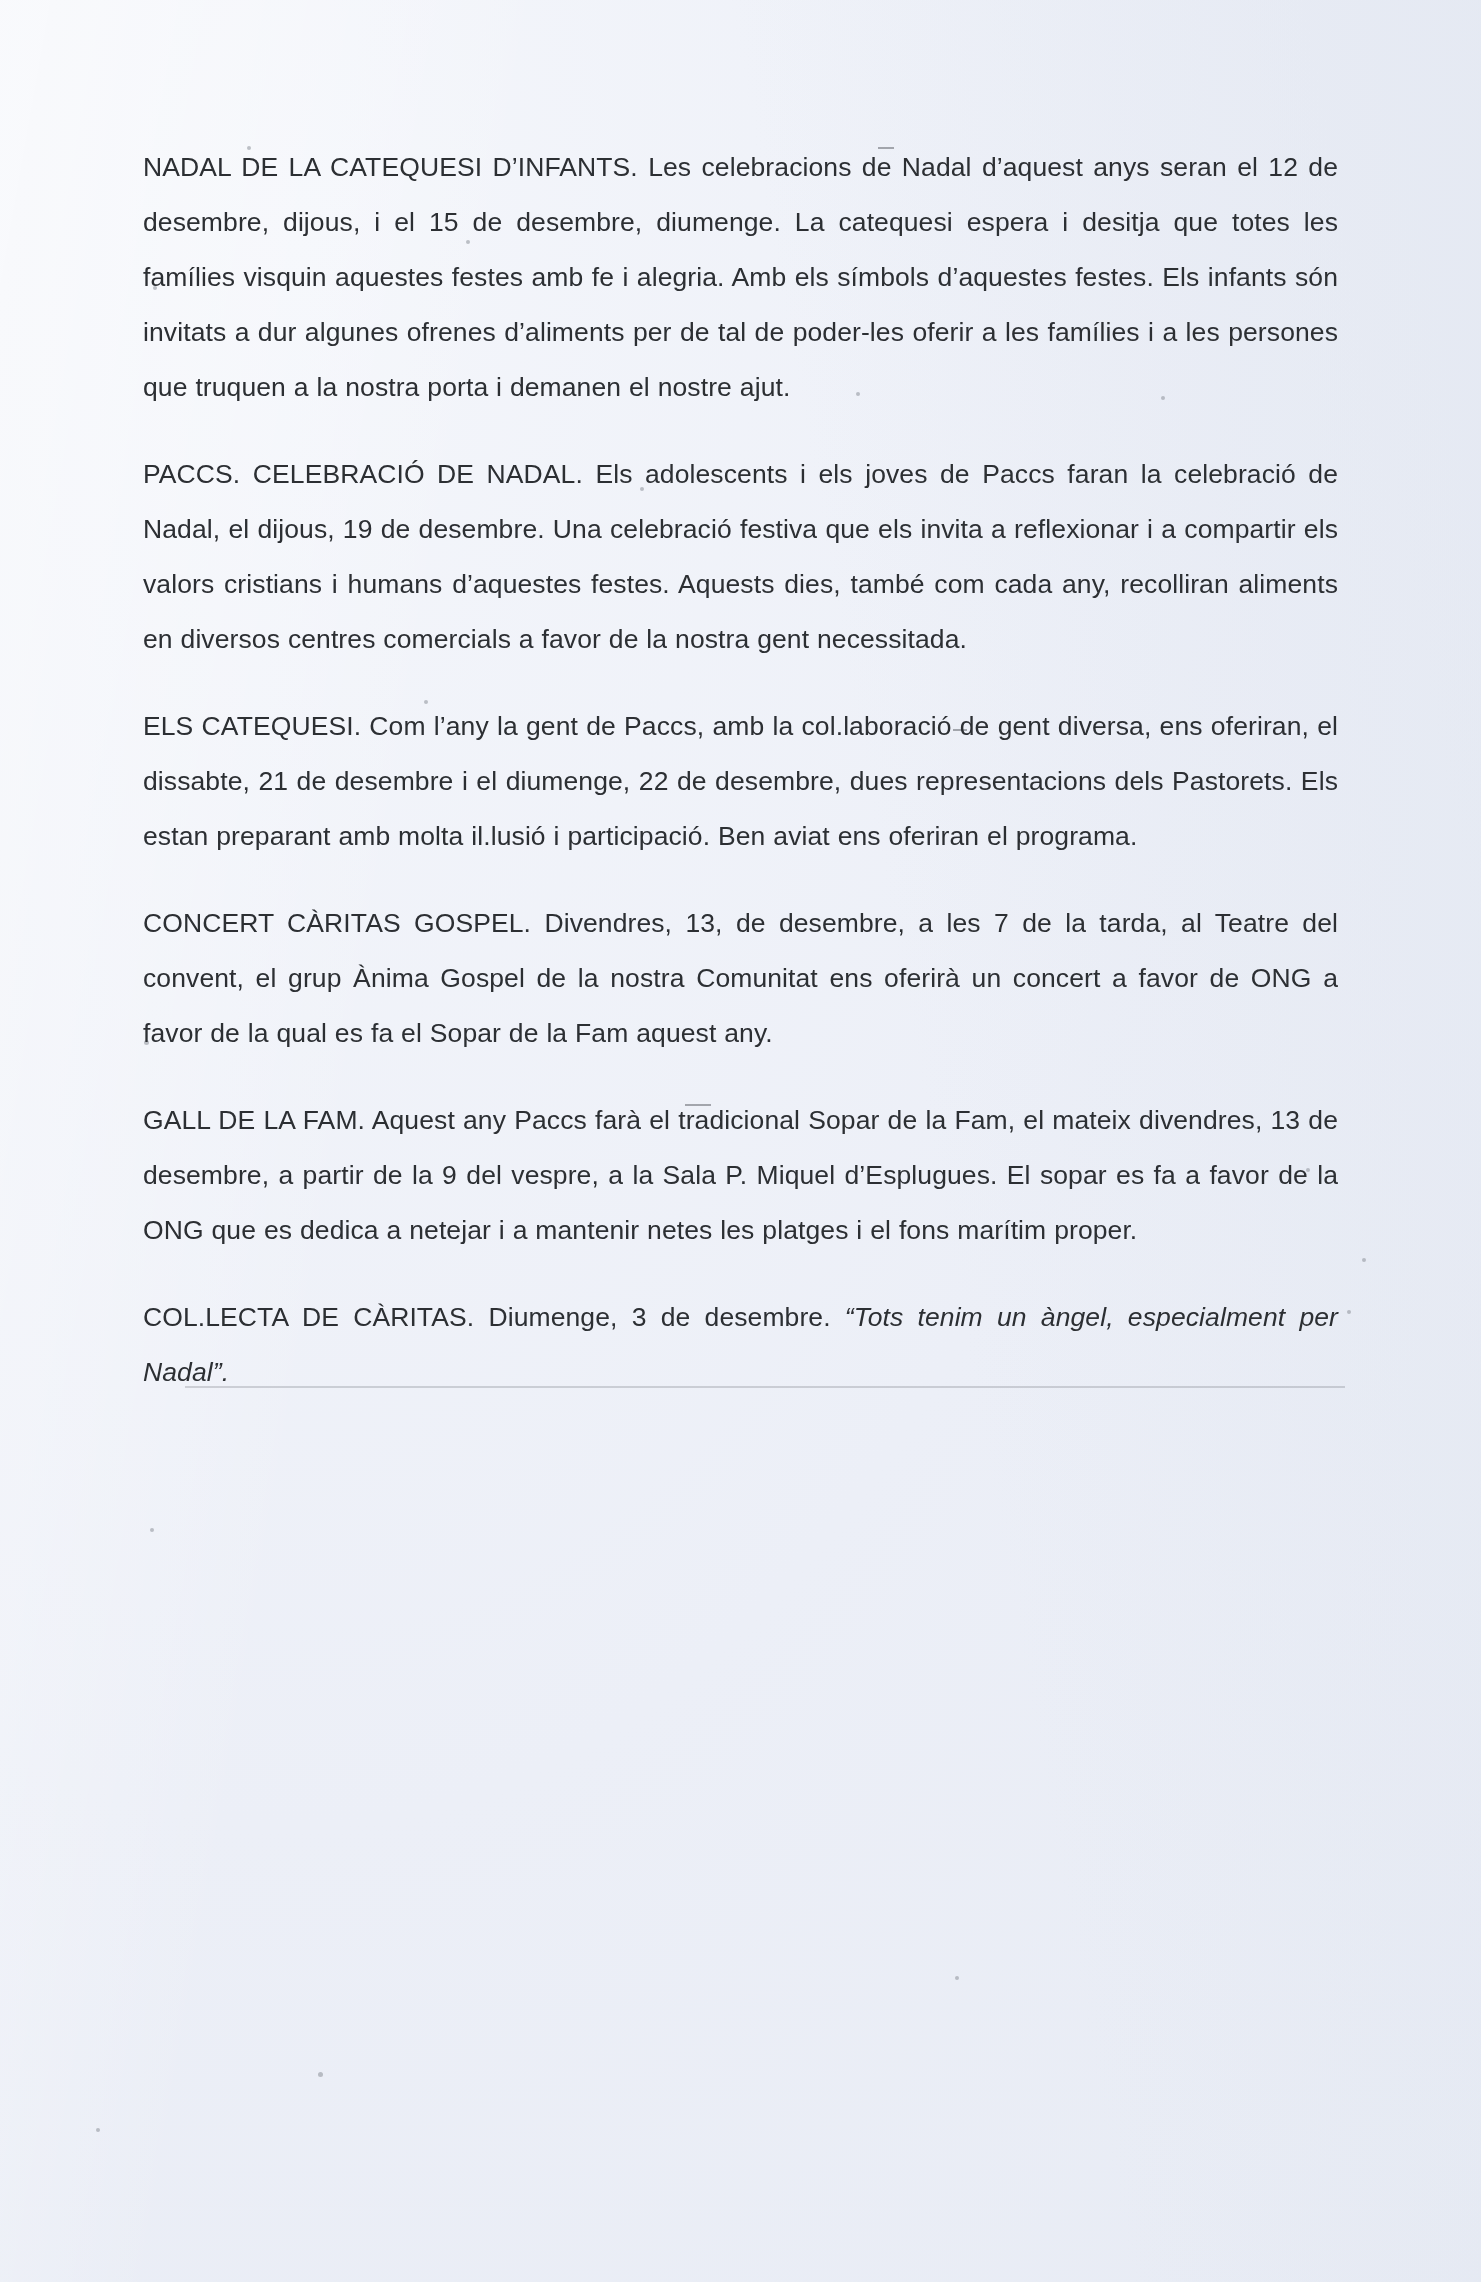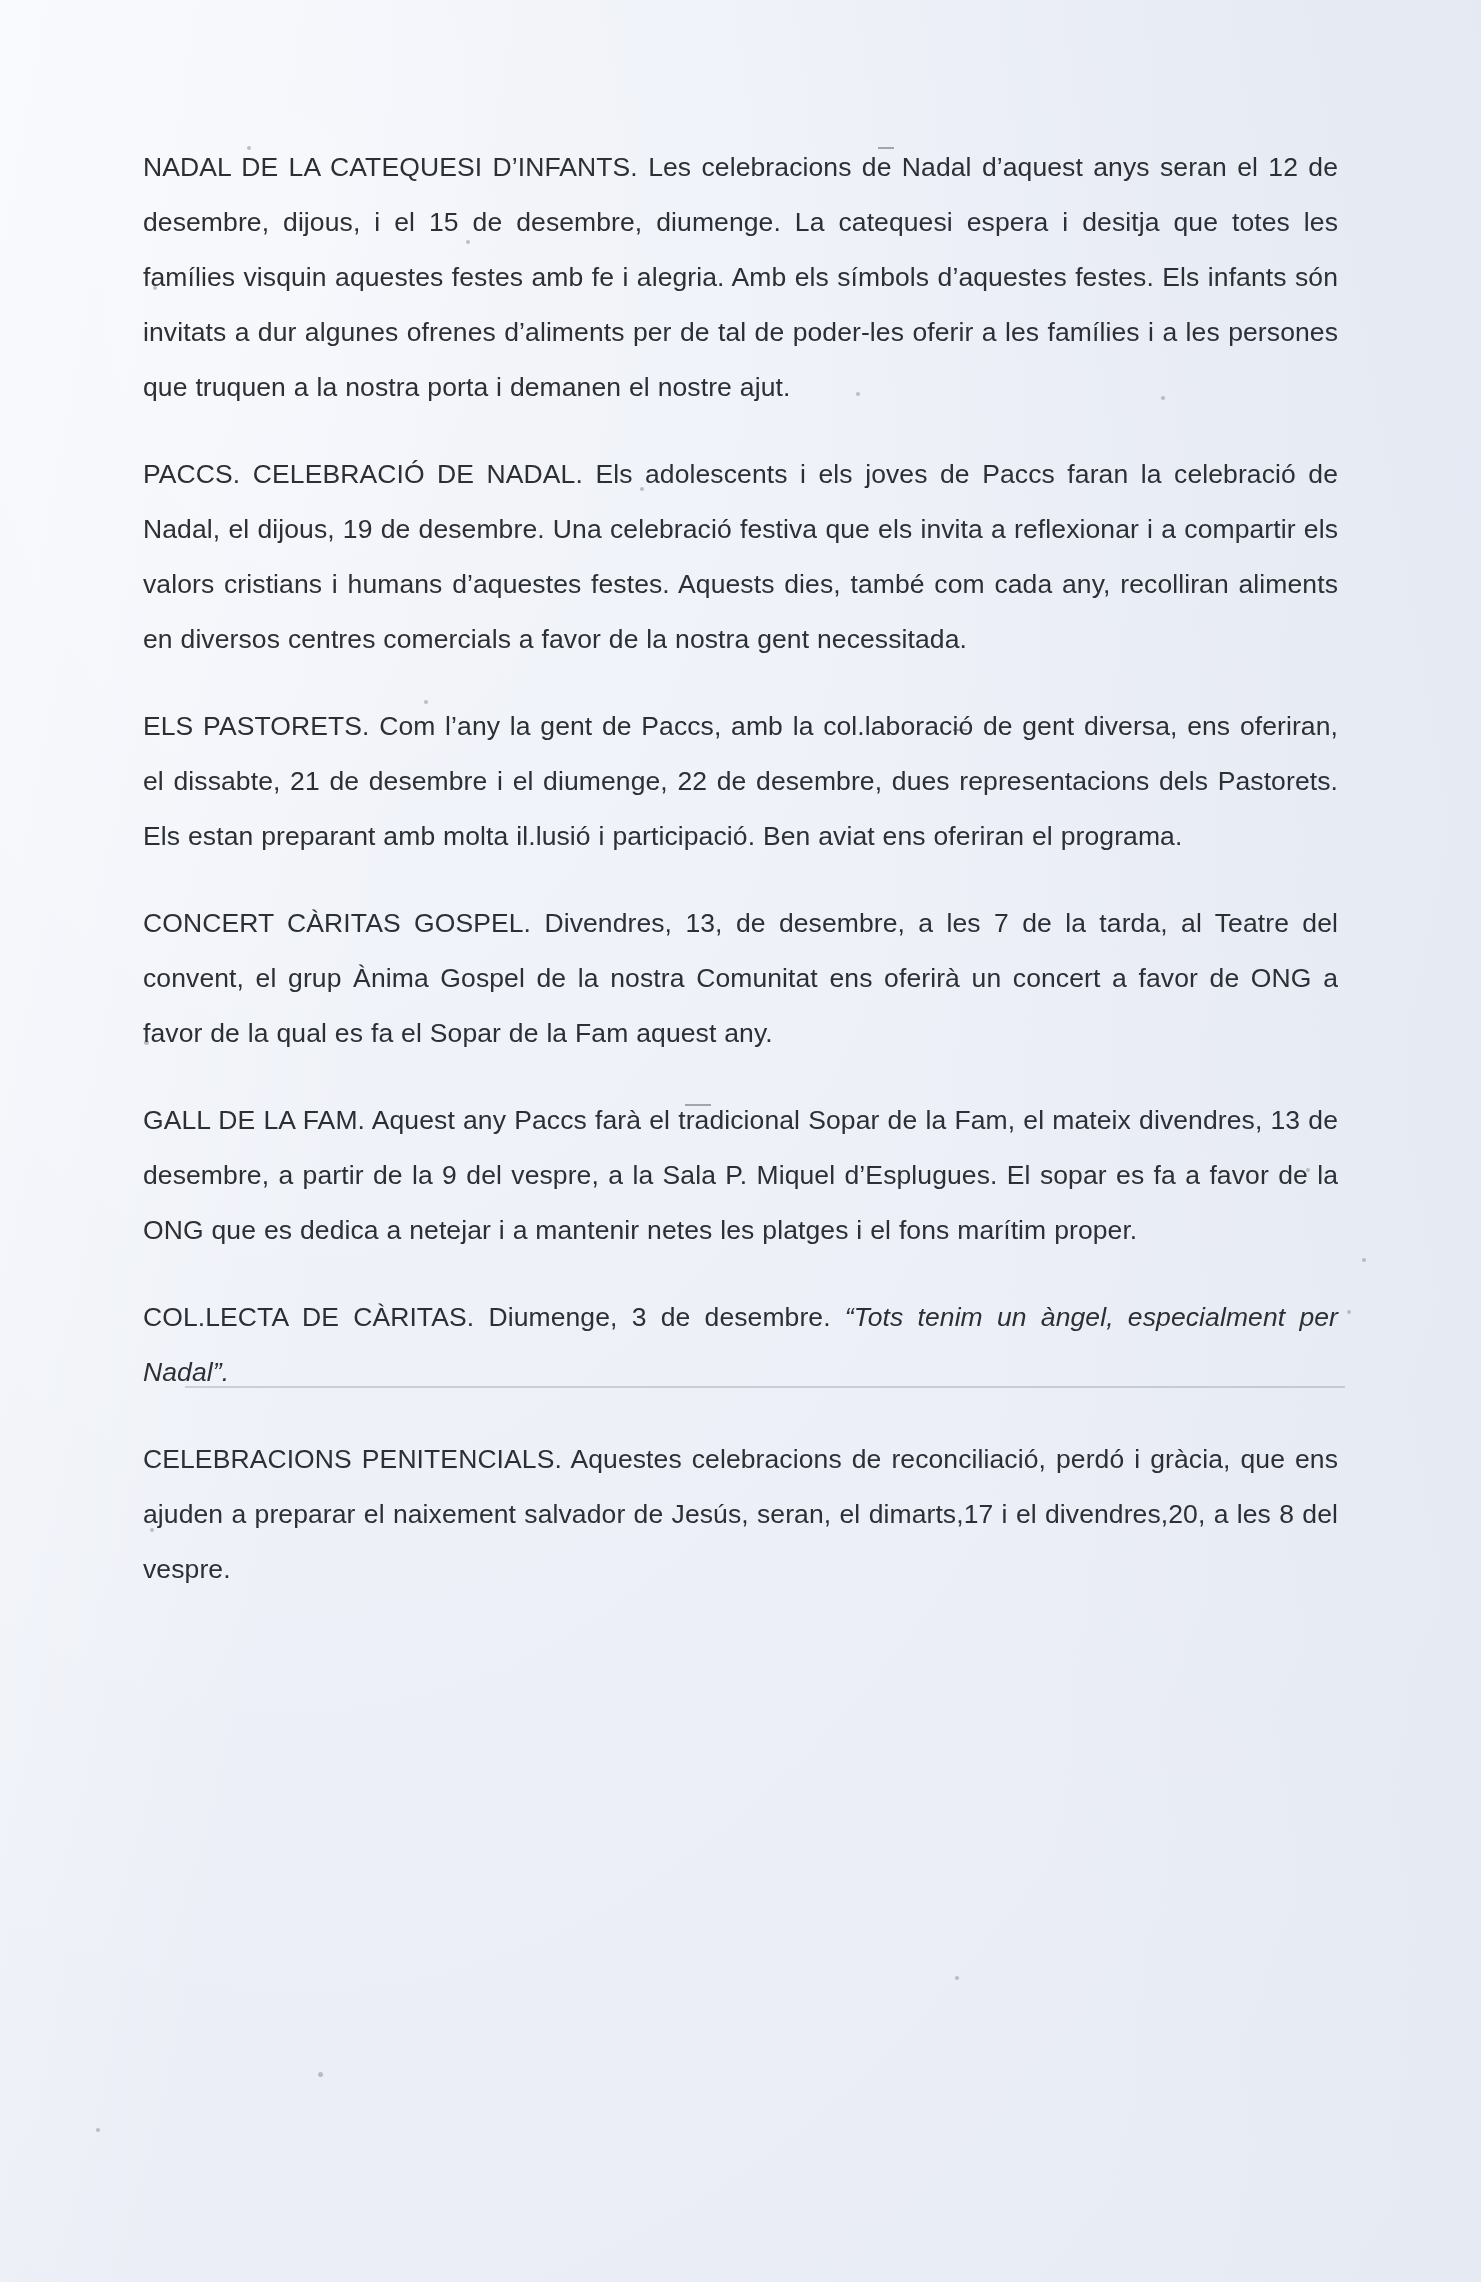--- a/index.html
+++ b/index.html
@@ -105,34 +105,31 @@
 
     <p class="para">
       <span class="lead">NADAL DE LA CATEQUESI D’INFANTS.</span><span> Les celebracions de Nadal d’aquest anys seran el 12 de desembre, dijous, i el 15 de desembre, diumenge. La catequesi espera i desitja que totes les famílies visquin aquestes festes amb fe i alegria. Amb els símbols d’aquestes festes. Els infants són invitats a dur algunes ofrenes d’aliments per de tal de poder-les oferir a les famílies i a les persones que truquen a la nostra porta i demanen el nostre ajut.</span>
     </p>
 
     <p class="para">
       <span class="lead">PACCS. CELEBRACIÓ DE NADAL.</span><span> Els adolescents i els joves de Paccs faran la celebració de Nadal, el dijous, 19 de desembre. Una celebració festiva que els invita a reflexionar i a compartir els valors cristians i humans d’aquestes festes. Aquests dies, també com cada any, recolliran aliments en diversos centres comercials a favor de  la nostra gent necessitada.</span>
     </p>
 
     <p class="para">
-      <span class="lead">ELS PASTORETS.</span><span> Com l’any la gent de Paccs, amb la col.laboració de gent diversa, ens oferiran, el dissabte, 21 de desembre i el diumenge, 22 de desembre, dues representacions dels Pastorets. Els estan preparant amb molta il.lusió i participació. Ben aviat ens oferiran el programa.</span>
+      <span class="lead">ELS CATEQUESI.</span><span> Com l’any la gent de Paccs, amb la col.laboració de gent diversa, ens oferiran, el dissabte, 21 de desembre i el diumenge, 22 de desembre, dues representacions dels Pastorets. Els estan preparant amb molta il.lusió i participació. Ben aviat ens oferiran el programa.</span>
     </p>
 
     <p class="para">
       <span class="lead">CONCERT CÀRITAS GOSPEL.</span><span> Divendres, 13, de desembre, a les 7 de la tarda, al Teatre del convent, el grup Ànima Gospel de la nostra Comunitat ens oferirà un concert a favor de ONG a favor de la qual es fa el Sopar de la Fam aquest any.</span>
     </p>
 
     <p class="para">
       <span class="lead">GALL DE LA FAM.</span><span> Aquest any Paccs farà el tradicional Sopar de la Fam, el mateix divendres, 13 de desembre, a partir de la 9 del vespre, a la Sala P. Miquel d’Esplugues. El sopar es fa a favor de la ONG que  es dedica a netejar i a mantenir netes les platges i el fons marítim proper.</span>
     </p>
 
     <p class="para">
       <span class="lead">COL.LECTA DE CÀRITAS.</span><span> Diumenge, 3 de desembre. </span><em>“Tots tenim un àngel, especialment per Nadal”.</em>
     </p>
 
-    <p class="para">
-      <span class="lead">CELEBRACIONS PENITENCIALS.</span><span> Aquestes celebracions de reconciliació, perdó i gràcia, que ens ajuden a preparar el naixement salvador de Jesús, seran, el dimarts,17 i el divendres,20, a les 8 del vespre.</span>
-    </p>
 
 
   </div>
 </div>
 
 </body></html>

